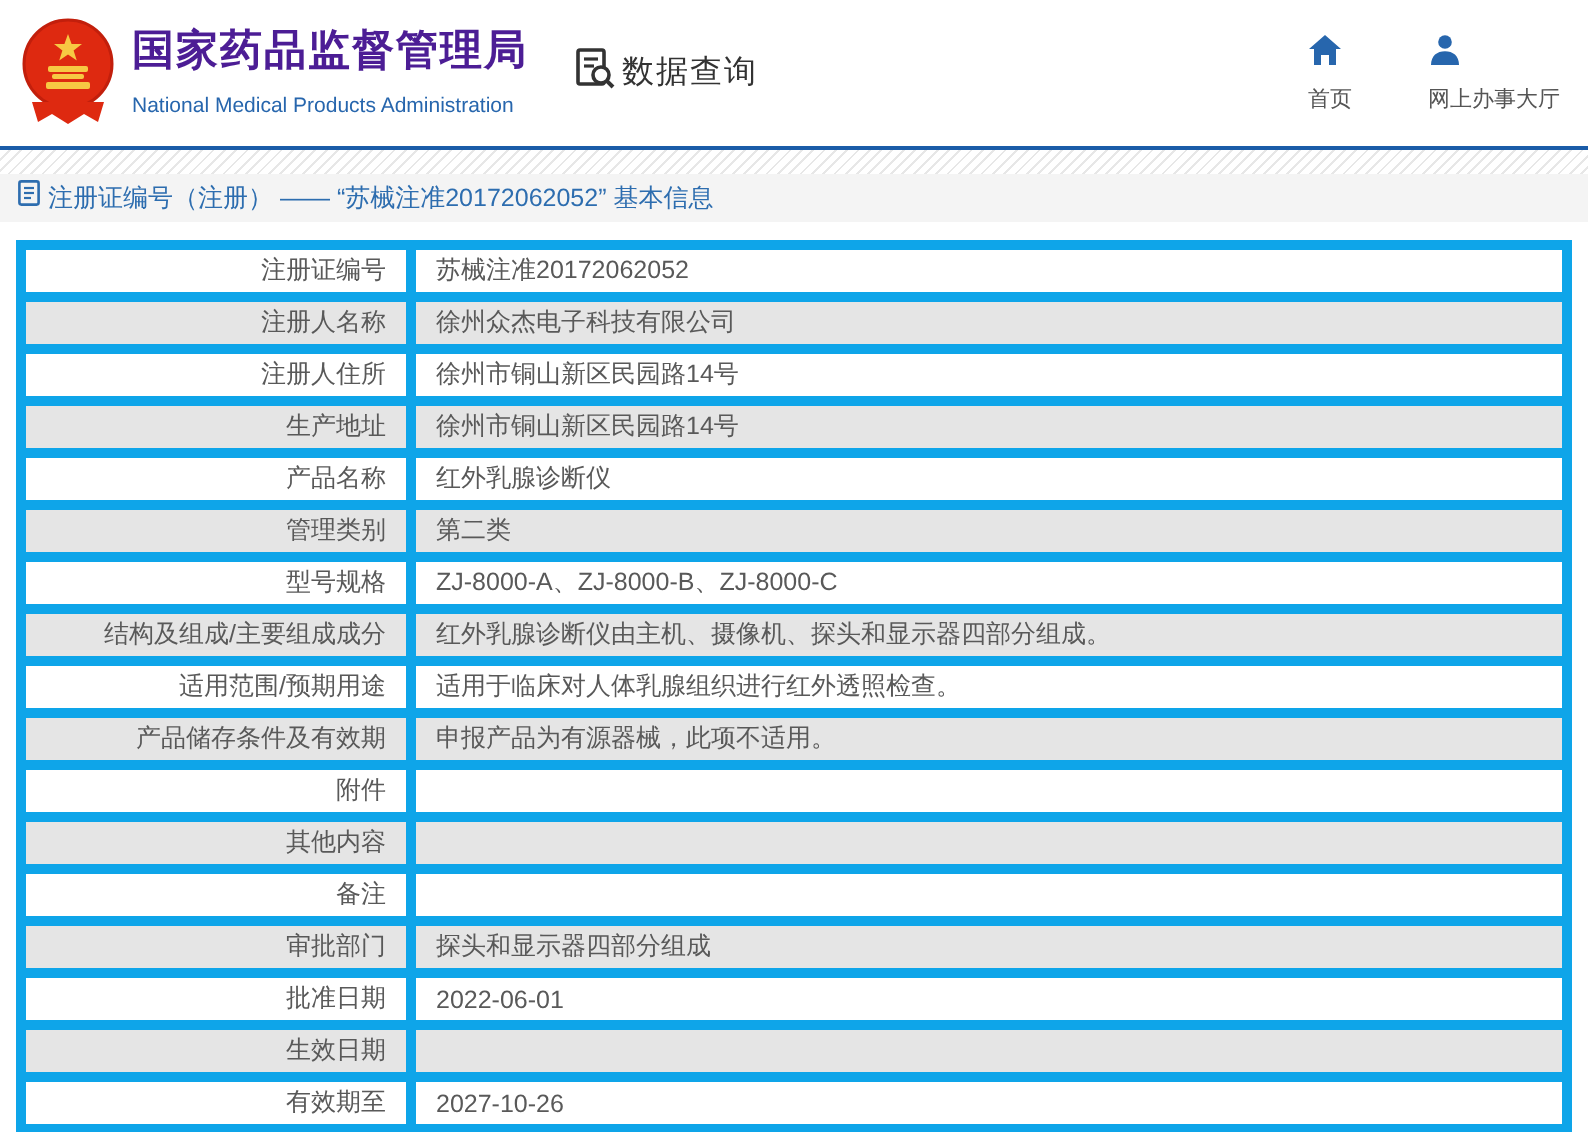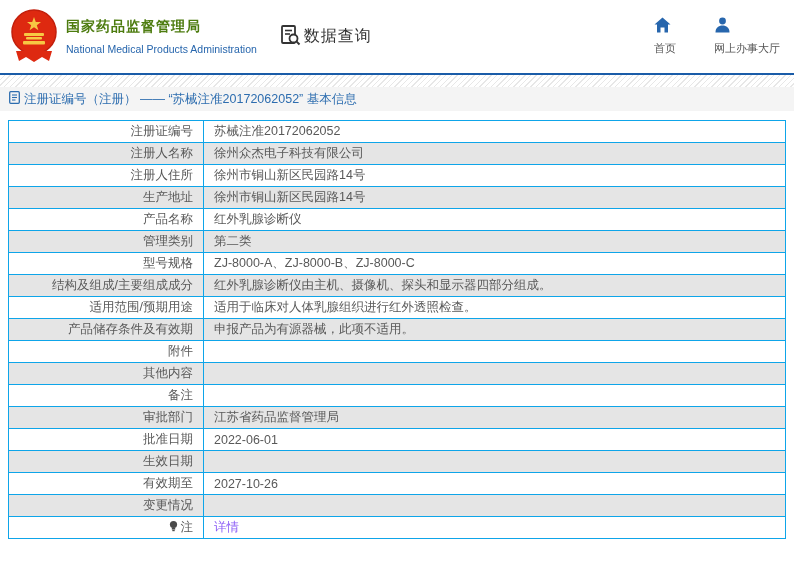--- a/index.html
+++ b/index.html
@@ -7,21 +7,21 @@
     font-family:"Liberation Sans","DejaVu Sans",sans-serif; }
 
   
   .header {
     height:75px; background:#fff; display:flex; align-items:center;
     padding:0 14px 0 8px; border-bottom:2px solid #1a5ca8;
   }
   .logo-block { display:flex; align-items:center; }
   .emblem { width:52px; height:56px; flex:0 0 auto; }
   .titles { margin-left:6px; }
-  .title-cn { color:#4d7c0f; font-size:14px; font-weight:bold; letter-spacing:1px; line-height:1.15; }
+  .title-cn { color:#4c1d95; font-size:21px; font-weight:bold; letter-spacing:1px; line-height:1.15; }
   .title-en { color:#2766ad; font-size:10.5px; margin-top:8px; }
   .data-query { display:flex; align-items:center; margin-left:22px; cursor:pointer; }
   .data-query svg { width:22px; height:22px; }
   .data-query-label { font-size:16px; color:#333; letter-spacing:1px; margin-left:3px; }
   .header-spacer { flex:1; }
   .top-nav { display:flex; align-items:center; gap:26px; }
   .nav-item { display:flex; flex-direction:column; align-items:flex-start; cursor:pointer; min-width:34px; }
   .nav-item svg { width:17px; height:16px; }
   .nav-item-label { font-size:11px; color:#555; margin-top:4px; white-space:nowrap; }
 
@@ -35,21 +35,21 @@
   .breadcrumb-bar {
     height:24px; background:#f4f4f4; display:flex; align-items:center; padding-left:9px;
   }
   .breadcrumb-bar svg { width:11px; height:13px; flex:0 0 auto; }
   .breadcrumb-text { color:#2d6daf; font-size:12.5px; margin-left:4px; }
 
   
   .table-wrap { padding:9px 8px 0 8px; }
   table.info { width:100%; border-collapse:collapse; table-layout:fixed; }
   table.info td {
-    border:1px solid #0ea5e9; height:22px; font-size:12.5px; color:#595959;
+    border:5px solid #0ea5e9; height:22px; font-size:12.5px; color:#595959;
     padding:2px 10px; vertical-align:middle; overflow:hidden; white-space:nowrap;
   }
   td.label-cell { width:195px; text-align:right; color:#5c5c5c; }
   td.value-cell { text-align:left; padding-left:12px; }
   tr.alt td { background:#e5e5e5; }
   tr:not(.alt) td { background:#ffffff; }
   .note-icon { display:inline-block; vertical-align:-2px; margin-right:2px; }
   .note-icon svg { width:11px; height:13px; }
   a.detail-link { color:#8b5cf6; text-decoration:none; cursor:pointer; }
 </style>
@@ -175,21 +175,21 @@
         <tr class="alt">
           <td class="label-cell">其他内容</td>
           <td class="value-cell"></td>
         </tr>
         <tr>
           <td class="label-cell">备注</td>
           <td class="value-cell"></td>
         </tr>
         <tr class="alt">
           <td class="label-cell">审批部门</td>
-          <td class="value-cell">江苏省药品监督管理局</td>
+          <td class="value-cell">探头和显示器四部分组成</td>
         </tr>
         <tr>
           <td class="label-cell">批准日期</td>
           <td class="value-cell">2022-06-01</td>
         </tr>
         <tr class="alt">
           <td class="label-cell">生效日期</td>
           <td class="value-cell"></td>
         </tr>
         <tr>

